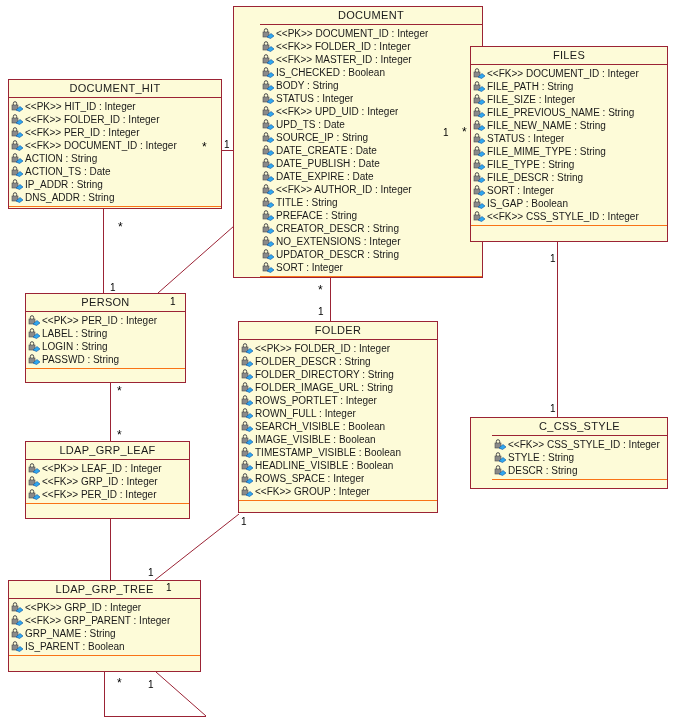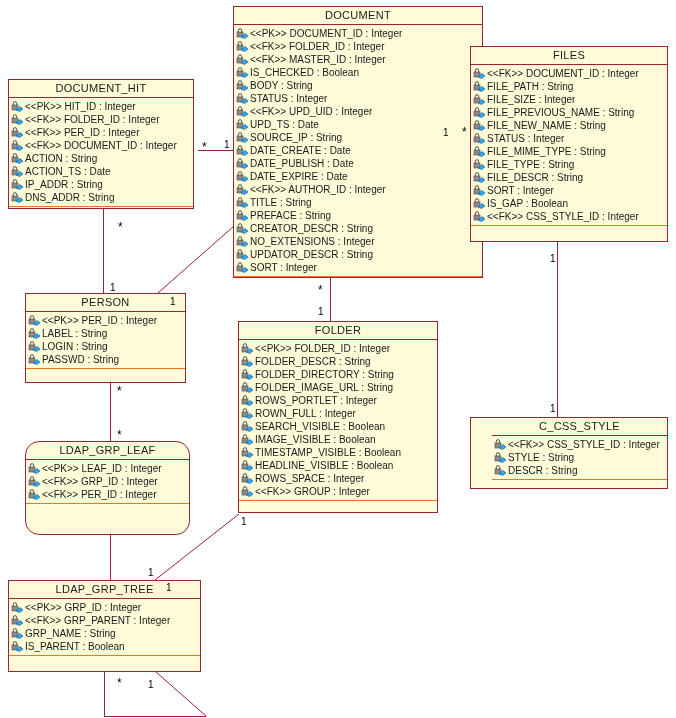--- a/index.html
+++ b/index.html
@@ -111,21 +111,21 @@
   <svg class="diag" style="left:0px; top:0px; width:676px; height:718px;">
     <line x1="155" y1="580" x2="239" y2="514" stroke="#9b2335" stroke-width="1" fill="none"></line>
   </svg>
 
   <div class="ln v" style="left:104px; top:672px; height:45px;"></div>
   <div class="ln h" style="left:104px; top:716px; width:102px;"></div>
   <svg class="diag" style="left:0px; top:0px; width:676px; height:718px;">
     <line x1="156" y1="672" x2="206" y2="716" stroke="#9b2335" stroke-width="1" fill="none"></line>
   </svg>
 
-  <div class="entity" style="left:233px; top:6px; width:250px; height:272px;">
+  <div class="entity" style="left:233px; top:6px; width:250px; height:272px;padding-left:26px;">
     <div class="entity-title">DOCUMENT</div>
     <div class="attr-list">
       <div class="attr">
           <span class="attr-icon"><svg width="13" height="11" viewBox="0 0 13 11">
               <rect x="1" y="4" width="6" height="5" fill="#8a8a8a" stroke="#4a4a4a" stroke-width="0.6"></rect>
               <path d="M2.3 4 V2.4 A1.7 1.7 0 0 1 5.7 2.4 V4" fill="none" stroke="#4a4a4a" stroke-width="1"></path>
               <path d="M5 9 L9 5.5 L12 8 L8.5 10.5 Z" fill="#2ea8f0" stroke="#1050a0" stroke-width="0.6"></path>
             </svg></span>
           <span class="attr-text">&lt;&lt;PK&gt;&gt; DOCUMENT_ID : Integer</span>
         </div>
@@ -270,21 +270,21 @@
               <rect x="1" y="4" width="6" height="5" fill="#8a8a8a" stroke="#4a4a4a" stroke-width="0.6"></rect>
               <path d="M2.3 4 V2.4 A1.7 1.7 0 0 1 5.7 2.4 V4" fill="none" stroke="#4a4a4a" stroke-width="1"></path>
               <path d="M5 9 L9 5.5 L12 8 L8.5 10.5 Z" fill="#2ea8f0" stroke="#1050a0" stroke-width="0.6"></path>
             </svg></span>
           <span class="attr-text">SORT : Integer</span>
         </div>
     </div>
     <div class="method-box"></div>
   </div>
 
-  <div class="entity" style="left:8px; top:79px; width:186px; height:130px;">
+  <div class="entity" style="left:8px; top:79px; width:214px; height:130px;">
     <div class="entity-title">DOCUMENT_HIT</div>
     <div class="attr-list">
       <div class="attr">
           <span class="attr-icon"><svg width="13" height="11" viewBox="0 0 13 11">
               <rect x="1" y="4" width="6" height="5" fill="#8a8a8a" stroke="#4a4a4a" stroke-width="0.6"></rect>
               <path d="M2.3 4 V2.4 A1.7 1.7 0 0 1 5.7 2.4 V4" fill="none" stroke="#4a4a4a" stroke-width="1"></path>
               <path d="M5 9 L9 5.5 L12 8 L8.5 10.5 Z" fill="#2ea8f0" stroke="#1050a0" stroke-width="0.6"></path>
             </svg></span>
           <span class="attr-text">&lt;&lt;PK&gt;&gt; HIT_ID : Integer</span>
         </div>
@@ -617,21 +617,21 @@
               <rect x="1" y="4" width="6" height="5" fill="#8a8a8a" stroke="#4a4a4a" stroke-width="0.6"></rect>
               <path d="M2.3 4 V2.4 A1.7 1.7 0 0 1 5.7 2.4 V4" fill="none" stroke="#4a4a4a" stroke-width="1"></path>
               <path d="M5 9 L9 5.5 L12 8 L8.5 10.5 Z" fill="#2ea8f0" stroke="#1050a0" stroke-width="0.6"></path>
             </svg></span>
           <span class="attr-text">DESCR : String</span>
         </div>
     </div>
     <div class="method-box"></div>
   </div>
 
-  <div class="entity" style="left:25px; top:441px; width:165px; height:94px;border-radius:14px;">
+  <div class="entity" style="left:25px; top:441px; width:165px; height:78px;">
     <div class="entity-title">LDAP_GRP_LEAF</div>
     <div class="attr-list">
       <div class="attr">
           <span class="attr-icon"><svg width="13" height="11" viewBox="0 0 13 11">
               <rect x="1" y="4" width="6" height="5" fill="#8a8a8a" stroke="#4a4a4a" stroke-width="0.6"></rect>
               <path d="M2.3 4 V2.4 A1.7 1.7 0 0 1 5.7 2.4 V4" fill="none" stroke="#4a4a4a" stroke-width="1"></path>
               <path d="M5 9 L9 5.5 L12 8 L8.5 10.5 Z" fill="#2ea8f0" stroke="#1050a0" stroke-width="0.6"></path>
             </svg></span>
           <span class="attr-text">&lt;&lt;PK&gt;&gt; LEAF_ID : Integer</span>
         </div>

